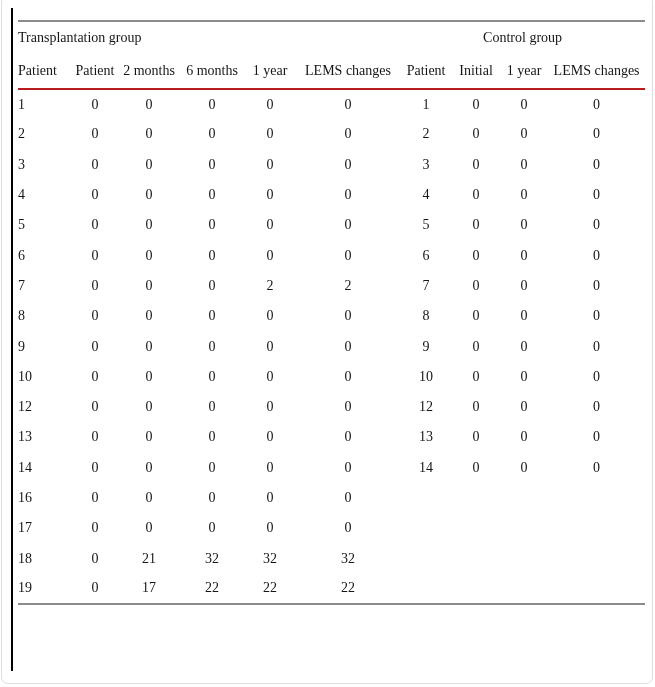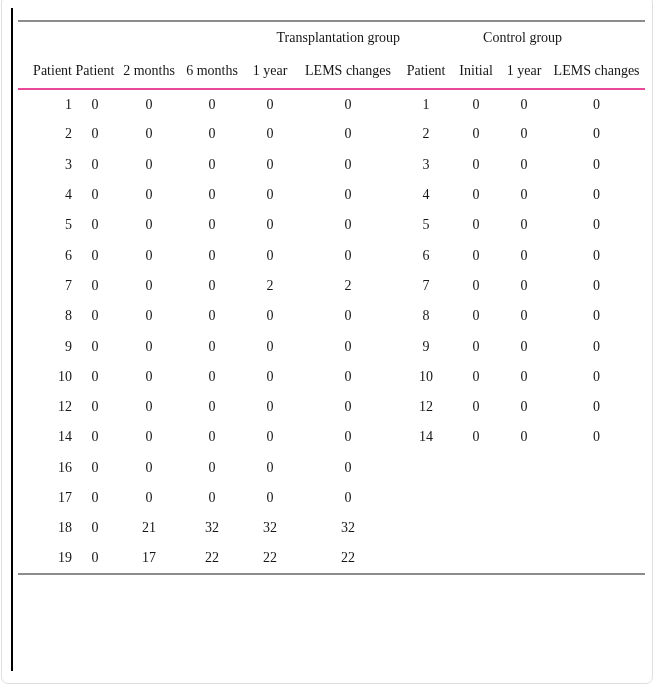--- a/index.html
+++ b/index.html
@@ -34,25 +34,25 @@
     border-bottom: 2px solid #8c8c8c;
   }
   th, td {
     font-weight: normal;
     text-align: center;
     vertical-align: middle;
     padding: 0;
     white-space: nowrap;
     overflow: hidden;
   }
-  th:first-child, td:first-child { text-align: right; }
+  th:first-child, td:first-child { text-align: left; }
   tr.group-row { height: 32px; }
   tr.group-row th { vertical-align: middle; }
   tr.col-row { height: 36px; }
-  tr.col-row th { border-bottom: 2px solid #ec4899; }
+  tr.col-row th { border-bottom: 2px solid #b91c1c; }
   tbody tr { height: 30.3px; }
 </style>
 </head>
 <body>
 
 <div class="page-frame"></div>
 <div class="vline"></div>
 
 <table class="data-table">
   <colgroup>
@@ -212,20 +212,32 @@
         <td>0</td>
         <td>0</td>
         <td>0</td>
         <td>0</td>
         <td>12</td>
         <td>0</td>
         <td>0</td>
         <td>0</td>
       </tr>
       <tr>
+        <td>13</td>
+        <td>0</td>
+        <td>0</td>
+        <td>0</td>
+        <td>0</td>
+        <td>0</td>
+        <td>13</td>
+        <td>0</td>
+        <td>0</td>
+        <td>0</td>
+      </tr>
+      <tr>
         <td>14</td>
         <td>0</td>
         <td>0</td>
         <td>0</td>
         <td>0</td>
         <td>0</td>
         <td>14</td>
         <td>0</td>
         <td>0</td>
         <td>0</td>

